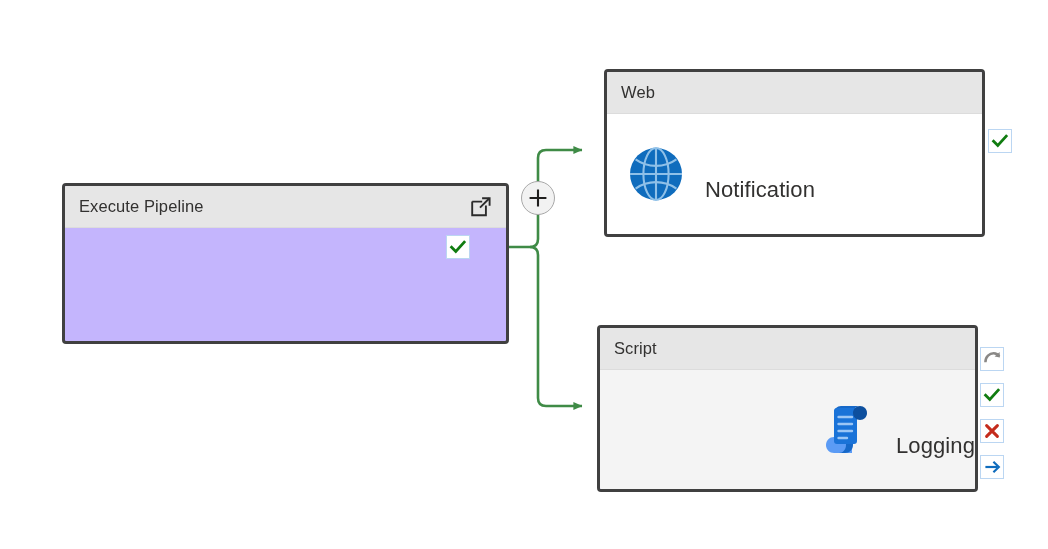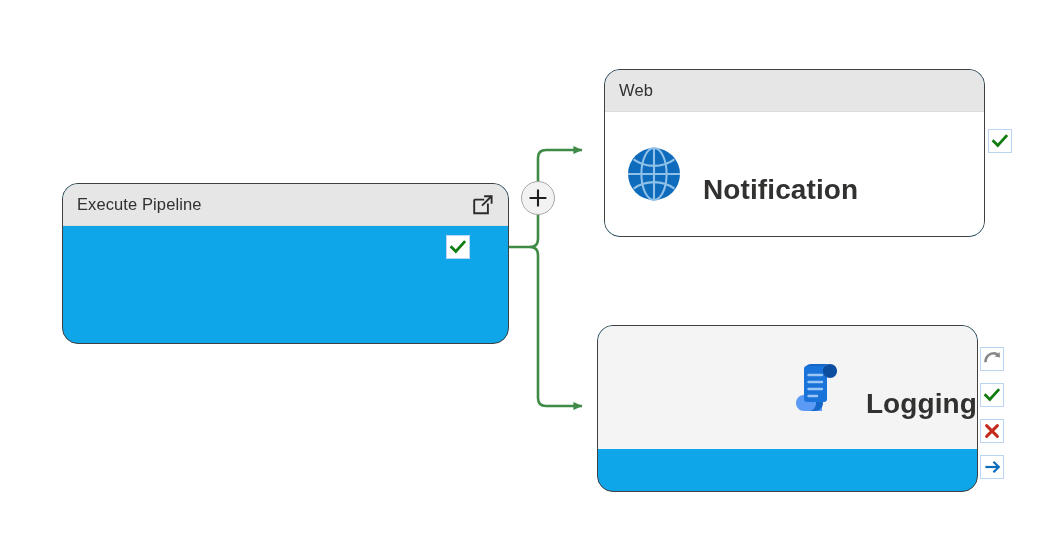--- a/index.html
+++ b/index.html
@@ -31,23 +31,23 @@
     width: 1048px;
     height: 549px;
     pointer-events: none;
     z-index: 1;
   }
 
   
   .node {
     position: absolute;
     z-index: 3;
-    border: 1px solid #404040;
-    border-radius: 16px;
-    background: #0ea5e9;
+    border: 3px solid #404040;
+    border-radius: 4px;
+    background: #c4b5fd;
     overflow: hidden;
     box-shadow: 0 0 0 0 rgba(0,0,0,0);
   }
   .node-header {
     height: 42px;
     background: #E6E6E6;
     border-bottom: 1px solid #DCDCDC;
     display: flex;
     align-items: center;
     padding: 0 12px 0 14px;
@@ -79,23 +79,23 @@
   .node.variant-gray .node-body { background: #F4F4F4; justify-content: flex-end; }
   .node-icon {
     flex: 0 0 auto;
     width: 66px;
     height: 66px;
     display: flex;
     align-items: center;
     justify-content: center;
   }
   .node-label {
-    font-size: 28px;
+    font-size: 22px;
     color: #323130;
-    font-weight: 700;
+    font-weight: 400;
     margin-left: 16px;
     white-space: nowrap;
     letter-spacing: 0.1px;
     margin-top: 32px;
   }
 
   
   .badge {
     position: absolute;
     z-index: 5;
@@ -190,20 +190,23 @@
     </div>
   </div>
 
   <div class="badge" style="left:988px; top:129px;">
     <svg width="18" height="18" viewBox="0 0 18 18" aria-hidden="true">
       <path d="M2.6,9.2 L6.8,13.4 L15.2,4.2" fill="none" stroke="#107C10" stroke-width="2.8" stroke-linecap="square" stroke-linejoin="miter"></path>
     </svg>
   </div>
 
   <div class="node variant-gray" id="node-script" style="left:597px; top:325px; width:381px; height:167px;">
+    <div class="node-header">
+      <span class="node-header-title">Script</span>
+    </div>
     <div class="node-body">
       <span class="node-icon">
         <svg width="62" height="62" viewBox="0 0 62 62" aria-hidden="true">
 
           <path d="M10,46 C10,41.4 13.6,38 18,38 L36,38 L36,54 L18,54 C13.6,54 10,50.6 10,46 z" fill="#5B9BF5"></path>
 
           <path d="M18,14 C18,10.2 21.2,7 25,7 L44,7 C40.2,7 37,10.2 37,14 L37,46
                    C37,50.6 33.4,54 29,54 L23,54 C26.8,54 30,50.6 30,46 L30,14 z" fill="#1668C8"></path>
           <rect x="18" y="9" width="23" height="36" rx="3" fill="#1A73D8"></rect>
 

